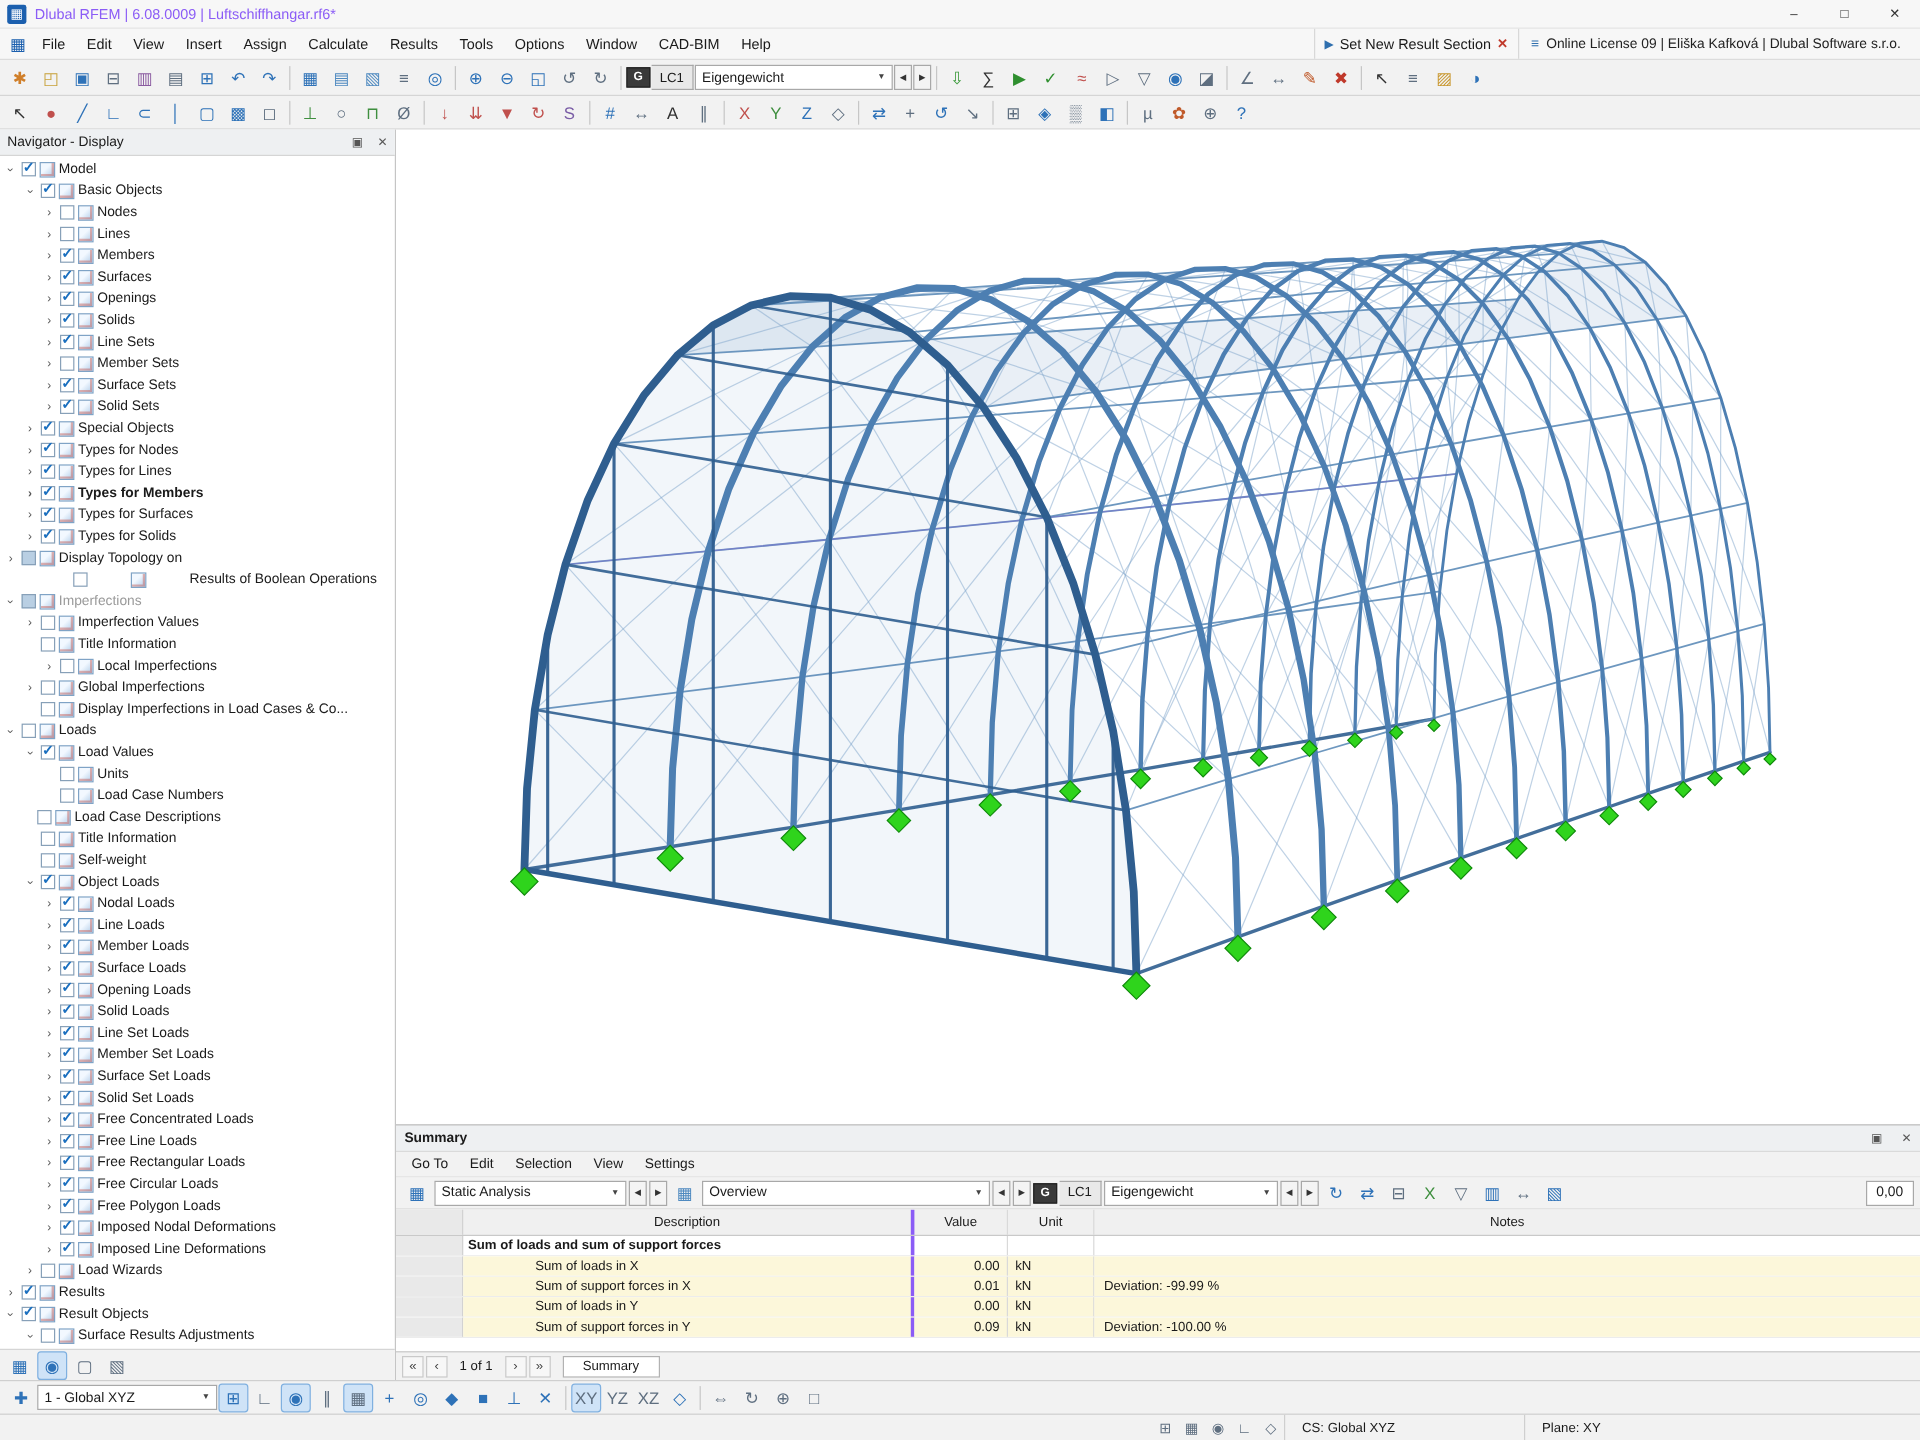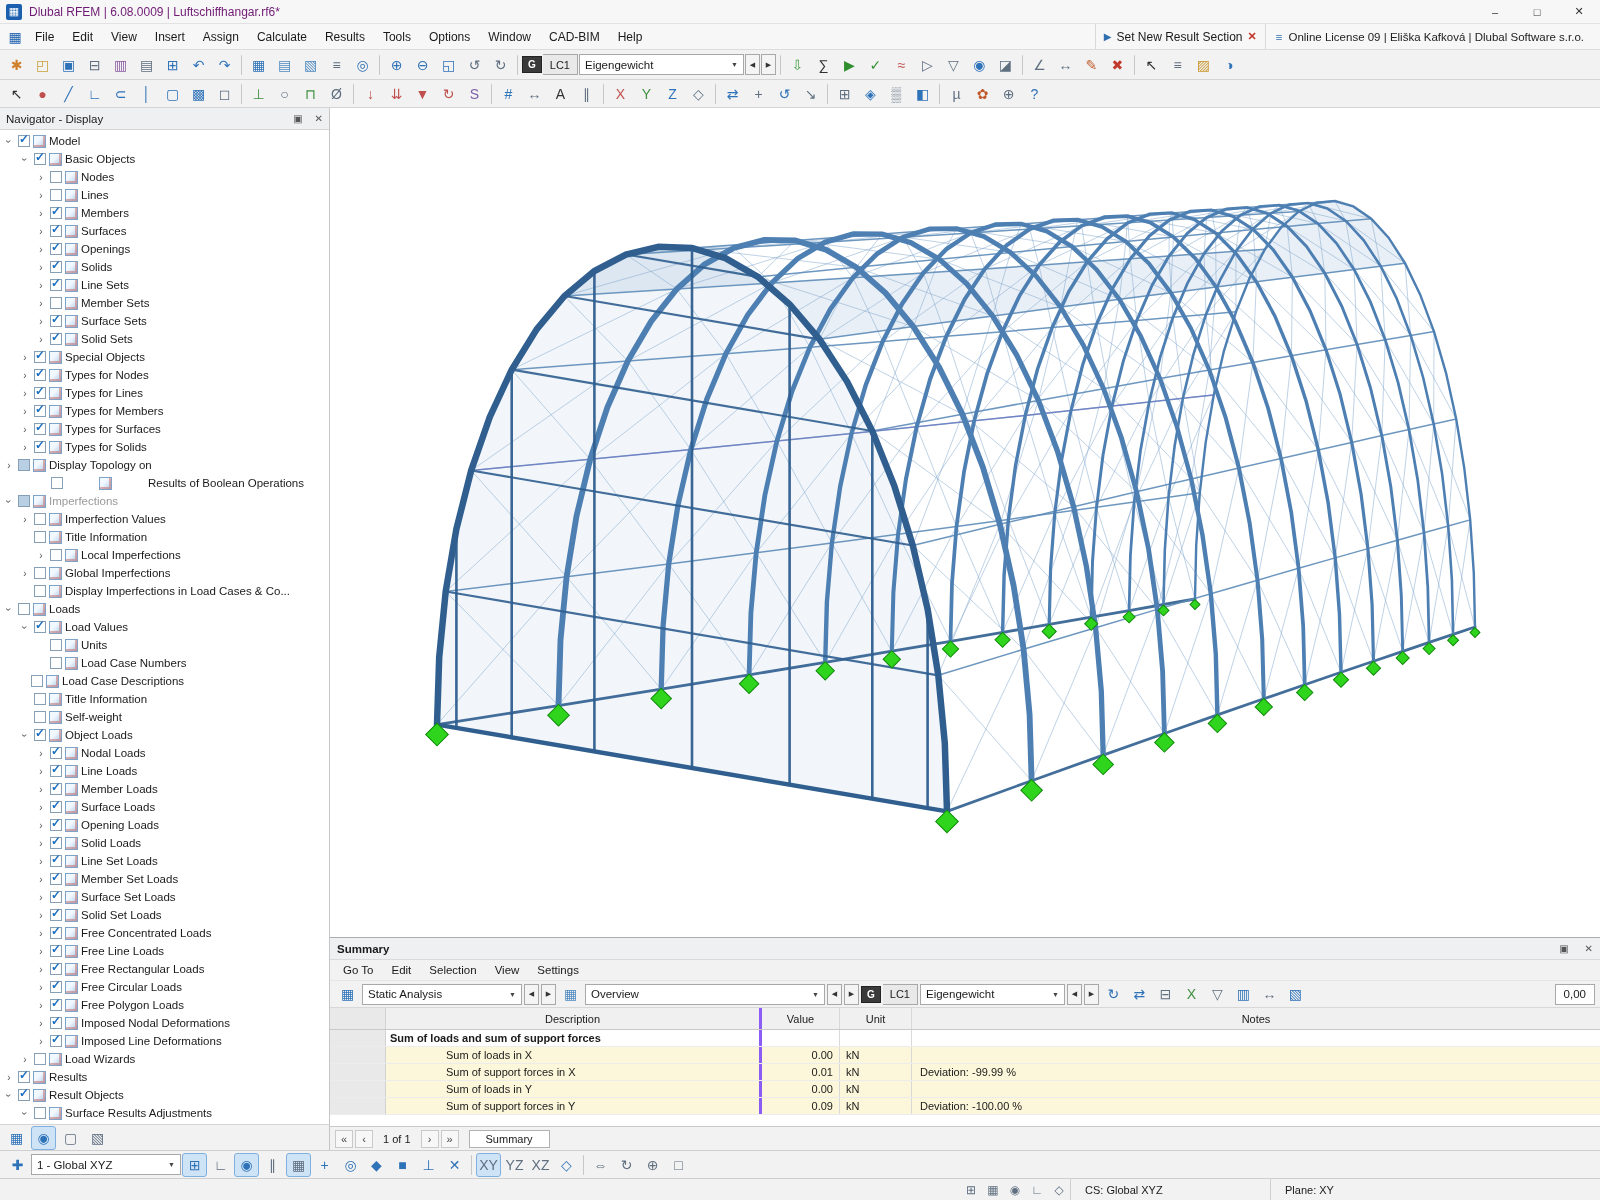--- a/index.html
+++ b/index.html
@@ -3,21 +3,21 @@
 <meta charset="utf-8">
 <style>
   * { box-sizing: border-box; margin: 0; padding: 0; }
   html,body { width:1600px; height:1200px; overflow:hidden; }
   body { font-family:"Liberation Sans", sans-serif; font-size:12px; color:#1a1a1a; background:#f0f0f0; }
   .app { display:flex; flex-direction:column; height:100%; }
 
   
   .titlebar { height:24px; background:#f7f7f7; border-bottom:1px solid #e2e2e2; display:flex; align-items:center; padding-left:6px; }
   .app-icon { width:16px; height:16px; background:#1b5fae; color:#fff; font-size:11px; display:flex; align-items:center; justify-content:center; border-radius:2px; }
-  .title-text { margin-left:7px; font-size:12px; color:#701a75; }
+  .title-text { margin-left:7px; font-size:12px; color:#8b5cf6; }
   .win-btns { margin-left:auto; display:flex; height:100%; }
   .win-btn { width:42px; display:flex; align-items:center; justify-content:center; font-size:11px; color:#333; }
 
   
   .menubar { height:26px; background:#f7f7f7; border-bottom:1px solid #dcdcdc; display:flex; align-items:center; padding:0 6px; }
   .menu-logo { width:18px; height:16px; color:#1b5fae; font-size:14px; display:flex; align-items:center; justify-content:center; margin-right:2px; }
   .menu-item { padding:4px 9px; font-size:12px; }
   .menubar .spacer, .flexspacer { flex:1; }
   .prompt { display:flex; align-items:center; gap:5px; border-left:1px solid #d8d8d8; border-right:1px solid #d8d8d8; padding:0 8px; height:100%; }
   .prompt-play { color:#2f6fae; font-size:10px; }
@@ -363,21 +363,21 @@
             <span class="tlabel" data-name="tree-item-label">Types for Nodes</span>
           </div>
 
           <div class="trow" data-name="tree-item" style="padding-left: 19px;">
             <span class="exp ex-c" data-name="expander-icon"></span>
             <span class="cb cb-1" data-name="checkbox"></span>
             <span class="ticon" data-name="tree-item-icon"></span>
             <span class="tlabel" data-name="tree-item-label">Types for Lines</span>
           </div>
 
-          <div class="trow" data-name="tree-item" style="padding-left: 19px;">
+          <div class="trow" data-name="tree-item" style="padding-left: 19px; font-weight: bold;">
             <span class="exp ex-c" data-name="expander-icon"></span>
             <span class="cb cb-1" data-name="checkbox"></span>
             <span class="ticon" data-name="tree-item-icon"></span>
             <span class="tlabel" data-name="tree-item-label">Types for Members</span>
           </div>
 
           <div class="trow" data-name="tree-item" style="padding-left: 19px;">
             <span class="exp ex-c" data-name="expander-icon"></span>
             <span class="cb cb-1" data-name="checkbox"></span>
             <span class="ticon" data-name="tree-item-icon"></span>
@@ -391,21 +391,21 @@
             <span class="tlabel" data-name="tree-item-label">Types for Solids</span>
           </div>
 
           <div class="trow" data-name="tree-item" style="padding-left: 3px;">
             <span class="exp ex-c" data-name="expander-icon"></span>
             <span class="cb cb-m" data-name="checkbox"></span>
             <span class="ticon" data-name="tree-item-icon"></span>
             <span class="tlabel" data-name="tree-item-label">Display Topology on</span>
           </div>
 
-          <div class="trow" data-name="tree-item" style="padding-left: 3px; gap: 36px;">
+          <div class="trow" data-name="tree-item" style="padding-left: 13px; gap: 36px;">
             <span class="exp ex-n" data-name="expander-icon"></span>
             <span class="cb cb-0" data-name="checkbox"></span>
             <span class="ticon" data-name="tree-item-icon"></span>
             <span class="tlabel" data-name="tree-item-label">Results of Boolean Operations</span>
           </div>
 
           <div class="trow dim" data-name="tree-item" style="padding-left: 3px;">
             <span class="exp ex-o" data-name="expander-icon"></span>
             <span class="cb cb-m" data-name="checkbox"></span>
             <span class="ticon" data-name="tree-item-icon"></span>

